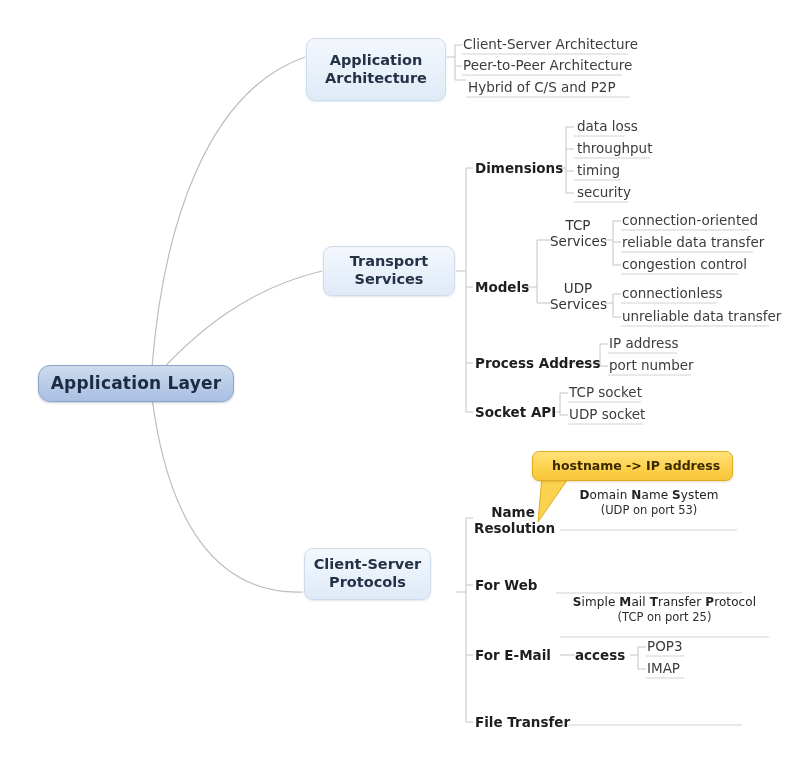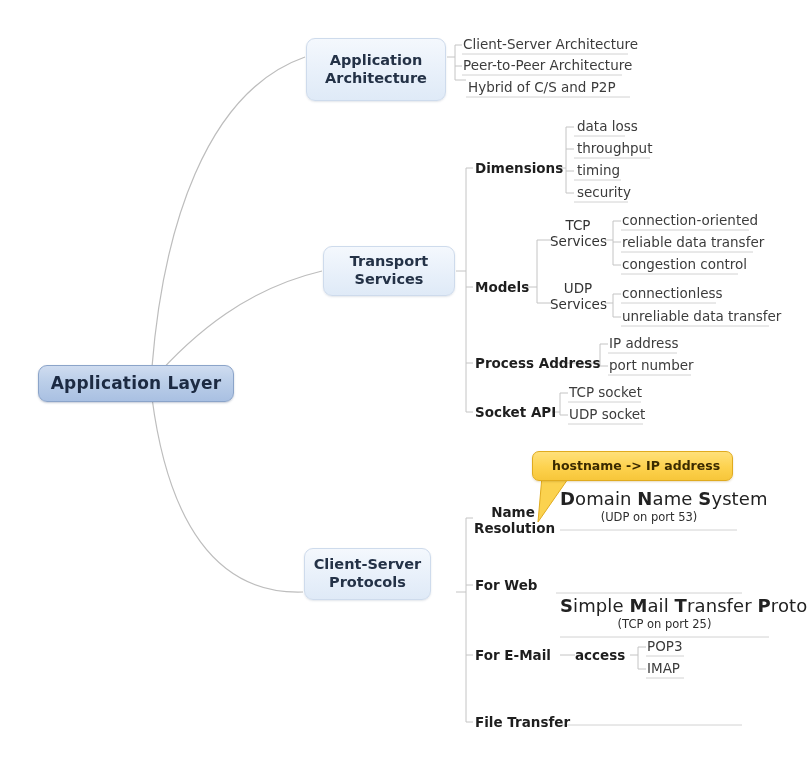--- a/index.html
+++ b/index.html
@@ -84,21 +84,21 @@
   }
 
   
   .proto {
     position: absolute;
     text-align: center;
     white-space: nowrap;
     color: #222222;
   }
   .proto .main {
-    font-size: 18px;
+    font-size: 12px;
     letter-spacing: .1px;
   }
   .proto .main b { font-weight: bold; }
   .proto .sub {
     font-size: 11.5px;
     color: #2e2e2e;
     margin-top: 1px;
   }
 
   
@@ -219,21 +219,21 @@
       <path d="M646,656 L684,656"></path>
       <path d="M646,678 L684,678"></path>
 
       <path d="M560,530 L737,530"></path>
       <path d="M556,593 L742,593"></path>
       <path d="M560,637 L769,637"></path>
       <path d="M562,725 L742,725"></path>
     </g>
   </svg>
 
-  <div class="node root-node" style="left:38px; top:365px; width:196px; height:37px;">
+  <div class="node root-node" style="left:38px; top:365px; width:196px; height:37px;border-radius:12px;">
     <span>Application Layer</span>
   </div>
 
   <div class="node branch-node two-line" style="left:306px; top:38px; width:140px; height:63px;">
     <span>Application Architecture</span>
   </div>
 
   <div class="lbl leaf" style="left:463px; top:37px;">
     <span>Client-Server Architecture</span>
   </div>

